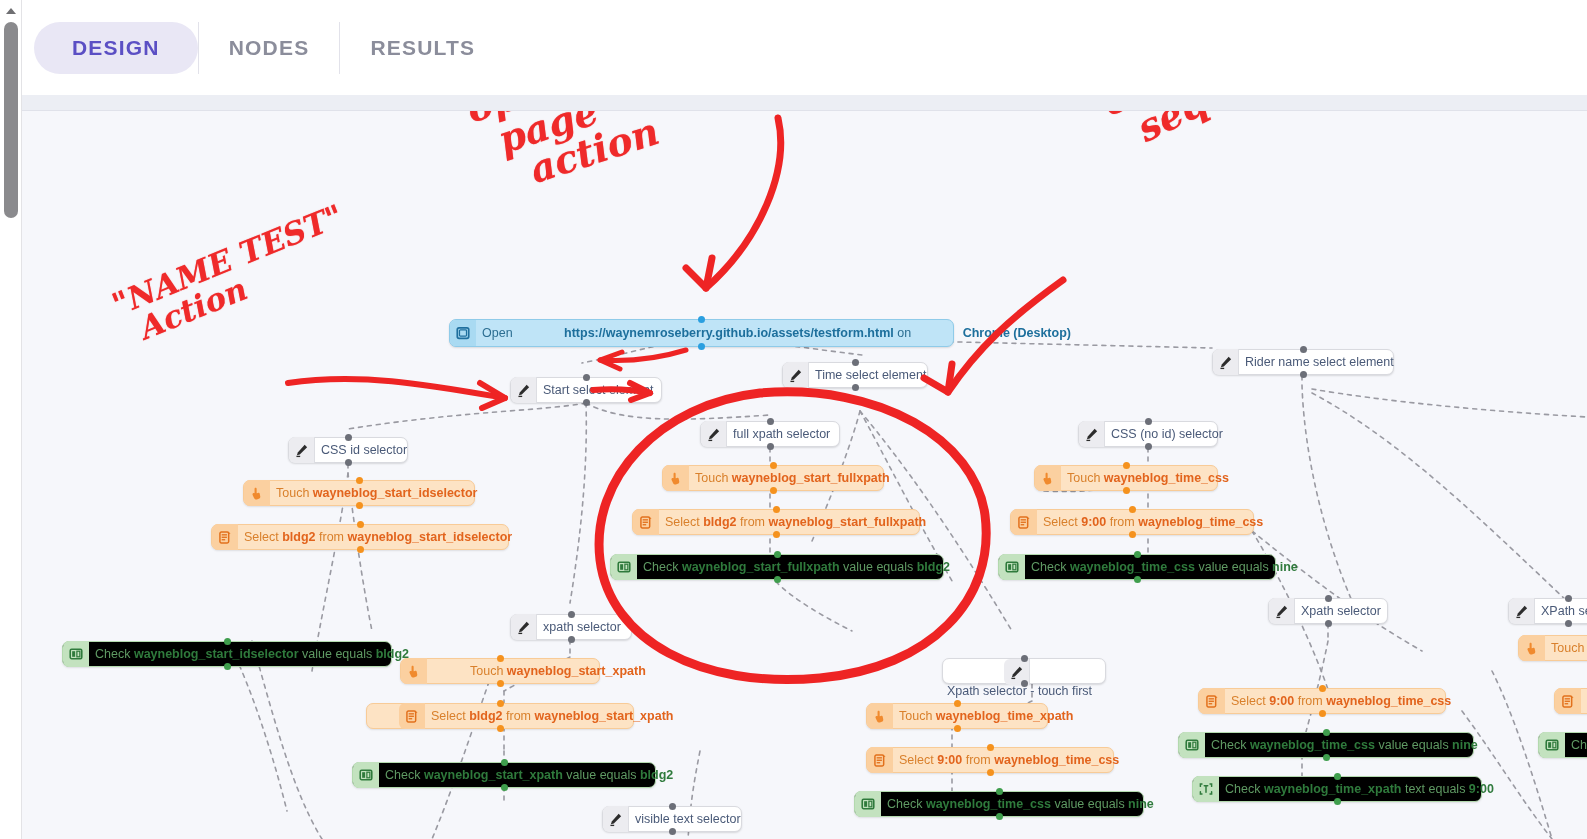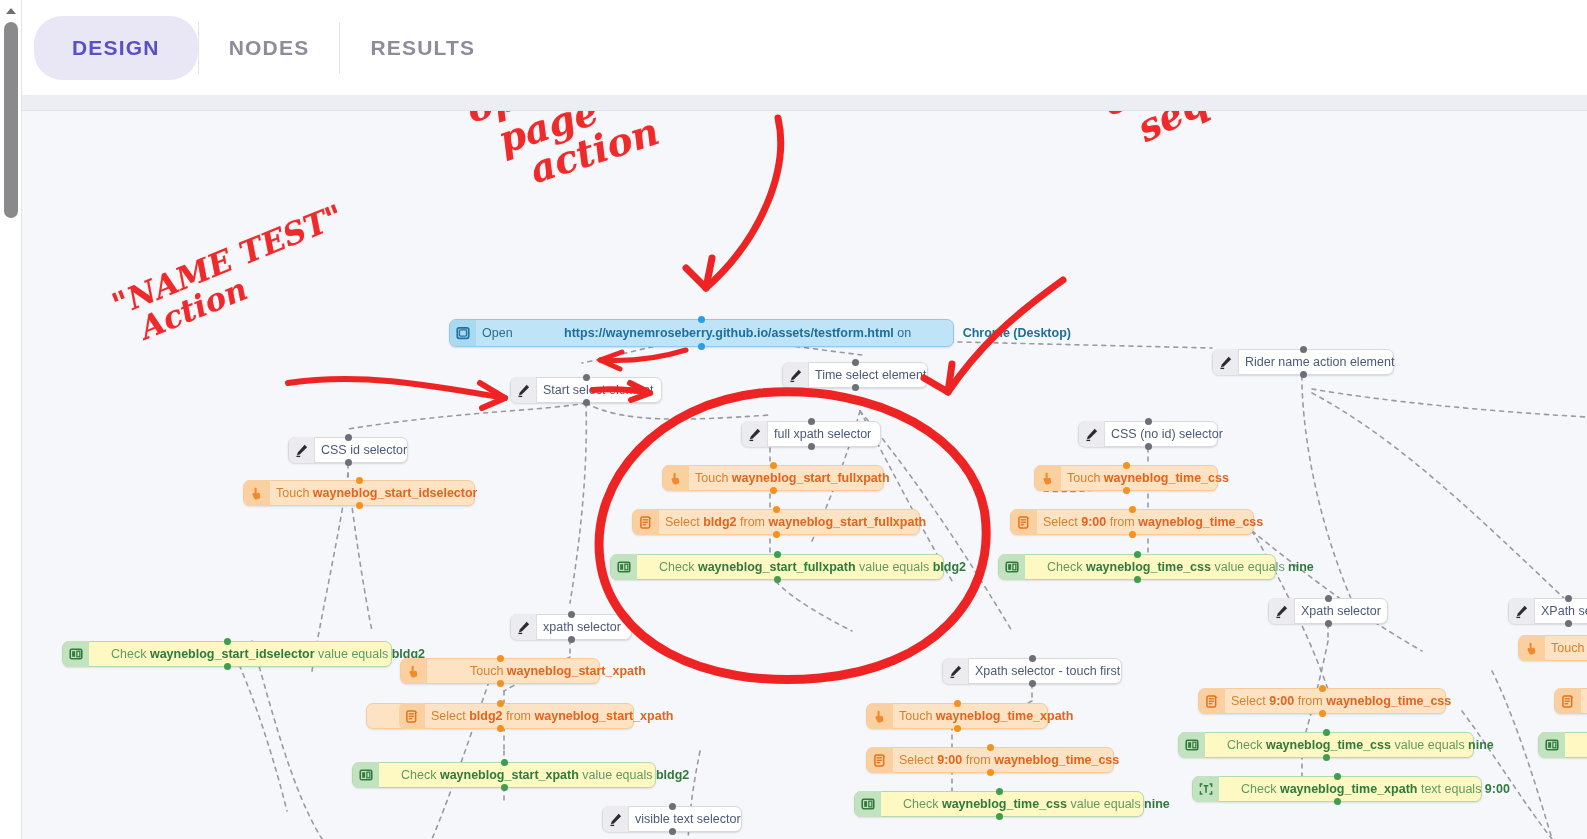--- a/index.html
+++ b/index.html
@@ -31,21 +31,21 @@
   }
 
   
   .tabbar {
     position: absolute; left: 22px; top: 0; right: 0; height: 95px;
     background: #ffffff; z-index: 50;
   }
   .tabbar-inner { display: flex; align-items: center; height: 95px; padding-left: 12px; }
   .tab {
     position: relative; display: flex; align-items: center; justify-content: center;
-    height: 64px; padding: 0 30px; font-size: 21px; letter-spacing: 1.2px;
+    height: 52px; padding: 0 30px; font-size: 21px; letter-spacing: 1.2px;
     font-weight: 600; color: #8b8d9b; cursor: pointer; white-space: nowrap;
   }
   .tab.active {
     background: #e9e7f5; color: #5b4fc4; border-radius: 28px;
     padding: 0 38px; font-weight: 700;
   }
   .tab-div { width: 1px; height: 52px; background: #e2e2ea; flex: 0 0 1px; }
 
   
   .sub-strip {
@@ -105,24 +105,23 @@
     background: #fde3c4; border: 1px solid #f8cb97;
     box-shadow: 0 1px 2px rgba(0,0,0,.10);
     color: #d9802c;
   }
   .n-act .ico { background: #fbd0a0; border-radius: 6px 0 0 6px; }
   .n-act b { color: #e2641d; font-weight: 700; }
   .n-act .port { background: #f5921e; }
 
   
   .n-chk {
-    background: #fef9c3; border: 1px solid #b3d9ae;
+    background: #000000; border: 1px solid #b3d9ae;
     box-shadow: 0 1px 2px rgba(0,0,0,.10);
     color: #5f9a63;
-    gap: 16px;
   }
   .n-chk .ico { background: #c3e2bf; border-radius: 6px 0 0 6px; }
   .n-chk b { color: #2f7a3c; font-weight: 700; }
   .n-chk .port { background: #3f9e4d; }
 
   
   .annot-layer { position: absolute; left: 0; top: 0; width: 1587px; height: 839px; z-index: 40; pointer-events: none; }
   .hand {
     position: absolute; color: #ef2a2a; font-family: "DejaVu Serif", serif;
     font-style: italic; font-weight: 600; white-space: nowrap;
@@ -242,36 +241,36 @@
         <span class="port top"></span>
         <span class="port bot"></span>
       </div>
       <div class="node n-sel" style="left: 1212px; top: 349px; width: 182px; pointer-events: auto;">
         <span class="ico">
           <svg width="15" height="15" viewBox="0 0 16 16">
             <path d="M11.4 1.8 L14 4.4 L6.2 12.2 L3.1 13.1 L4 10 Z" fill="#2c2c2c"></path>
             <path d="M2.6 13.6 L6.6 13.6 L6.6 15 L2.6 15 Z" fill="#2c2c2c"></path>
           </svg>
         </span>
-        <span class="lbl"><span>Rider name action element</span></span>
+        <span class="lbl"><span>Rider name select element</span></span>
         <span class="port top"></span>
         <span class="port bot"></span>
       </div>
       <div class="node n-sel" style="left: 288px; top: 437px; width: 120px; pointer-events: auto;">
         <span class="ico">
           <svg width="15" height="15" viewBox="0 0 16 16">
             <path d="M11.4 1.8 L14 4.4 L6.2 12.2 L3.1 13.1 L4 10 Z" fill="#2c2c2c"></path>
             <path d="M2.6 13.6 L6.6 13.6 L6.6 15 L2.6 15 Z" fill="#2c2c2c"></path>
           </svg>
         </span>
         <span class="lbl"><span>CSS id selector</span></span>
         <span class="port top"></span>
         <span class="port bot"></span>
       </div>
-      <div class="node n-sel" style="left: 700px; top: 421px; width: 140px; pointer-events: auto; margin-left: 41px;">
+      <div class="node n-sel" style="left: 700px; top: 421px; width: 140px; pointer-events: auto;">
         <span class="ico">
           <svg width="15" height="15" viewBox="0 0 16 16">
             <path d="M11.4 1.8 L14 4.4 L6.2 12.2 L3.1 13.1 L4 10 Z" fill="#2c2c2c"></path>
             <path d="M2.6 13.6 L6.6 13.6 L6.6 15 L2.6 15 Z" fill="#2c2c2c"></path>
           </svg>
         </span>
         <span class="lbl"><span>full xpath selector</span></span>
         <span class="port top"></span>
         <span class="port bot"></span>
       </div>
@@ -290,21 +289,21 @@
         <span class="ico">
           <svg width="15" height="15" viewBox="0 0 16 16">
             <path d="M11.4 1.8 L14 4.4 L6.2 12.2 L3.1 13.1 L4 10 Z" fill="#2c2c2c"></path>
             <path d="M2.6 13.6 L6.6 13.6 L6.6 15 L2.6 15 Z" fill="#2c2c2c"></path>
           </svg>
         </span>
         <span class="lbl"><span>xpath selector</span></span>
         <span class="port top"></span>
         <span class="port bot"></span>
       </div>
-      <div class="node n-sel" style="left: 942px; top: 658px; width: 180px; pointer-events: auto;">
+      <div class="node n-sel" style="left: 942px; top: 658px; width: 164px; pointer-events: auto; flex-direction: column;">
         <span class="ico">
           <svg width="15" height="15" viewBox="0 0 16 16">
             <path d="M11.4 1.8 L14 4.4 L6.2 12.2 L3.1 13.1 L4 10 Z" fill="#2c2c2c"></path>
             <path d="M2.6 13.6 L6.6 13.6 L6.6 15 L2.6 15 Z" fill="#2c2c2c"></path>
           </svg>
         </span>
         <span class="lbl"><span>Xpath selector - touch first</span></span>
         <span class="port top"></span>
         <span class="port bot"></span>
       </div>
@@ -344,231 +343,245 @@
       <div class="node n-act" style="left: 243px; top: 480px; width: 232px; pointer-events: auto;">
         <span class="ico">
           <svg width="14" height="15" viewBox="0 0 16 16">
             <path d="M6.4 1.4c.7 0 1.2.6 1.2 1.3v5.1l1.5-.5c.9-.3 1.8.2 2 1.1l.6 2.6c.3 1.3-.4 2.6-1.6 3.1l-1.6.6c-1.5.6-3.2-.1-3.9-1.6L3 9.6c-.4-.9 0-1.9.9-2.2.5-.2 1 0 1.3.4V2.7c0-.7.5-1.3 1.2-1.3z" fill="#f08a2e"></path>
           </svg>
         </span>
         <span class="lbl"><span>Touch </span><b>wayneblog_start_idselector</b></span>
         <span class="port top"></span>
         <span class="port bot"></span>
       </div>
-      <div class="node n-chk" style="left: 62px; top: 641px; width: 330px; pointer-events: auto;">
-        <span class="ico">
-          <svg width="14" height="14" viewBox="0 0 16 16">
-            <rect x="1.4" y="2.6" width="13.2" height="10.8" rx="1.6" fill="none" stroke="#2f7a3c" stroke-width="1.8"></rect>
-            <rect x="3.6" y="4.8" width="3.4" height="6.4" fill="#2f7a3c"></rect>
-            <rect x="9" y="4.8" width="3.4" height="6.4" fill="none" stroke="#2f7a3c" stroke-width="1.4"></rect>
-          </svg>
-        </span>
-        <span class="lbl"><span>Check </span><b>wayneblog_start_idselector</b><span> value equals </span><b>bldg2</b></span>
-        <span class="port top"></span>
-        <span class="port bot"></span>
-      </div>
-      <div class="node n-act" style="left: 662px; top: 465px; width: 222px; pointer-events: auto;">
-        <span class="ico">
-          <svg width="14" height="15" viewBox="0 0 16 16">
-            <path d="M6.4 1.4c.7 0 1.2.6 1.2 1.3v5.1l1.5-.5c.9-.3 1.8.2 2 1.1l.6 2.6c.3 1.3-.4 2.6-1.6 3.1l-1.6.6c-1.5.6-3.2-.1-3.9-1.6L3 9.6c-.4-.9 0-1.9.9-2.2.5-.2 1 0 1.3.4V2.7c0-.7.5-1.3 1.2-1.3z" fill="#f08a2e"></path>
-          </svg>
-        </span>
-        <span class="lbl"><span>Touch </span><b>wayneblog_start_fullxpath</b></span>
-        <span class="port top"></span>
-        <span class="port bot"></span>
-      </div>
-      <div class="node n-act" style="left: 632px; top: 509px; width: 288px; pointer-events: auto;">
+      <div class="node n-act" style="left: 211px; top: 524px; width: 298px; pointer-events: auto;">
         <span class="ico">
           <svg width="14" height="15" viewBox="0 0 16 16">
             <rect x="2.2" y="1.8" width="10" height="12.4" rx="1.6" fill="none" stroke="#e2701c" stroke-width="1.7"></rect>
             <rect x="4.2" y="4.2" width="6" height="1.5" fill="#e2701c"></rect>
             <rect x="4.2" y="7" width="6" height="1.5" fill="#e2701c"></rect>
             <rect x="4.2" y="9.8" width="4" height="1.5" fill="#e2701c"></rect>
             <path d="M12.3 1.6 L14.4 3.6 L12.3 3.6 Z" fill="#e2701c"></path>
           </svg>
         </span>
-        <span class="lbl"><span>Select </span><b>bldg2</b><span> from </span><b>wayneblog_start_fullxpath</b></span>
-        <span class="port top"></span>
-        <span class="port bot"></span>
-      </div>
-      <div class="node n-chk" style="left: 610px; top: 554px; width: 334px; pointer-events: auto;">
+        <span class="lbl"><span>Select </span><b>bldg2</b><span> from </span><b>wayneblog_start_idselector</b></span>
+        <span class="port top"></span>
+        <span class="port bot"></span>
+      </div>
+      <div class="node n-chk" style="left: 62px; top: 641px; width: 330px; pointer-events: auto;">
         <span class="ico">
           <svg width="14" height="14" viewBox="0 0 16 16">
             <rect x="1.4" y="2.6" width="13.2" height="10.8" rx="1.6" fill="none" stroke="#2f7a3c" stroke-width="1.8"></rect>
             <rect x="3.6" y="4.8" width="3.4" height="6.4" fill="#2f7a3c"></rect>
             <rect x="9" y="4.8" width="3.4" height="6.4" fill="none" stroke="#2f7a3c" stroke-width="1.4"></rect>
           </svg>
         </span>
-        <span class="lbl"><span>Check </span><b>wayneblog_start_fullxpath</b><span> value equals </span><b>bldg2</b></span>
-        <span class="port top"></span>
-        <span class="port bot"></span>
-      </div>
-      <div class="node n-act" style="left: 1034px; top: 465px; width: 184px; pointer-events: auto;">
+        <span class="lbl"><span>Check </span><b>wayneblog_start_idselector</b><span> value equals </span><b>bldg2</b></span>
+        <span class="port top"></span>
+        <span class="port bot"></span>
+      </div>
+      <div class="node n-act" style="left: 662px; top: 465px; width: 222px; pointer-events: auto;">
         <span class="ico">
           <svg width="14" height="15" viewBox="0 0 16 16">
             <path d="M6.4 1.4c.7 0 1.2.6 1.2 1.3v5.1l1.5-.5c.9-.3 1.8.2 2 1.1l.6 2.6c.3 1.3-.4 2.6-1.6 3.1l-1.6.6c-1.5.6-3.2-.1-3.9-1.6L3 9.6c-.4-.9 0-1.9.9-2.2.5-.2 1 0 1.3.4V2.7c0-.7.5-1.3 1.2-1.3z" fill="#f08a2e"></path>
           </svg>
         </span>
-        <span class="lbl"><span>Touch </span><b>wayneblog_time_css</b></span>
-        <span class="port top"></span>
-        <span class="port bot"></span>
-      </div>
-      <div class="node n-act" style="left: 1010px; top: 509px; width: 244px; pointer-events: auto;">
+        <span class="lbl"><span>Touch </span><b>wayneblog_start_fullxpath</b></span>
+        <span class="port top"></span>
+        <span class="port bot"></span>
+      </div>
+      <div class="node n-act" style="left: 632px; top: 509px; width: 288px; pointer-events: auto;">
         <span class="ico">
           <svg width="14" height="15" viewBox="0 0 16 16">
             <rect x="2.2" y="1.8" width="10" height="12.4" rx="1.6" fill="none" stroke="#e2701c" stroke-width="1.7"></rect>
             <rect x="4.2" y="4.2" width="6" height="1.5" fill="#e2701c"></rect>
             <rect x="4.2" y="7" width="6" height="1.5" fill="#e2701c"></rect>
             <rect x="4.2" y="9.8" width="4" height="1.5" fill="#e2701c"></rect>
             <path d="M12.3 1.6 L14.4 3.6 L12.3 3.6 Z" fill="#e2701c"></path>
           </svg>
         </span>
-        <span class="lbl"><span>Select </span><b>9:00</b><span> from </span><b>wayneblog_time_css</b></span>
-        <span class="port top"></span>
-        <span class="port bot"></span>
-      </div>
-      <div class="node n-chk" style="left: 998px; top: 554px; width: 278px; pointer-events: auto;">
+        <span class="lbl"><span>Select </span><b>bldg2</b><span> from </span><b>wayneblog_start_fullxpath</b></span>
+        <span class="port top"></span>
+        <span class="port bot"></span>
+      </div>
+      <div class="node n-chk" style="left: 610px; top: 554px; width: 334px; pointer-events: auto;">
         <span class="ico">
           <svg width="14" height="14" viewBox="0 0 16 16">
             <rect x="1.4" y="2.6" width="13.2" height="10.8" rx="1.6" fill="none" stroke="#2f7a3c" stroke-width="1.8"></rect>
             <rect x="3.6" y="4.8" width="3.4" height="6.4" fill="#2f7a3c"></rect>
             <rect x="9" y="4.8" width="3.4" height="6.4" fill="none" stroke="#2f7a3c" stroke-width="1.4"></rect>
           </svg>
         </span>
-        <span class="lbl"><span>Check </span><b>wayneblog_time_css</b><span> value equals </span><b>nine</b></span>
-        <span class="port top"></span>
-        <span class="port bot"></span>
-      </div>
-      <div class="node n-act" style="left: 400px; top: 658px; width: 200px; pointer-events: auto; gap: 37px;">
+        <span class="lbl"><span>Check </span><b>wayneblog_start_fullxpath</b><span> value equals </span><b>bldg2</b></span>
+        <span class="port top"></span>
+        <span class="port bot"></span>
+      </div>
+      <div class="node n-act" style="left: 1034px; top: 465px; width: 184px; pointer-events: auto;">
         <span class="ico">
           <svg width="14" height="15" viewBox="0 0 16 16">
             <path d="M6.4 1.4c.7 0 1.2.6 1.2 1.3v5.1l1.5-.5c.9-.3 1.8.2 2 1.1l.6 2.6c.3 1.3-.4 2.6-1.6 3.1l-1.6.6c-1.5.6-3.2-.1-3.9-1.6L3 9.6c-.4-.9 0-1.9.9-2.2.5-.2 1 0 1.3.4V2.7c0-.7.5-1.3 1.2-1.3z" fill="#f08a2e"></path>
           </svg>
         </span>
-        <span class="lbl"><span>Touch </span><b>wayneblog_start_xpath</b></span>
-        <span class="port top"></span>
-        <span class="port bot"></span>
-      </div>
-      <div class="node n-act" style="left: 366px; top: 703px; width: 268px; pointer-events: auto; padding-left: 32px;">
+        <span class="lbl"><span>Touch </span><b>wayneblog_time_css</b></span>
+        <span class="port top"></span>
+        <span class="port bot"></span>
+      </div>
+      <div class="node n-act" style="left: 1010px; top: 509px; width: 244px; pointer-events: auto;">
         <span class="ico">
           <svg width="14" height="15" viewBox="0 0 16 16">
             <rect x="2.2" y="1.8" width="10" height="12.4" rx="1.6" fill="none" stroke="#e2701c" stroke-width="1.7"></rect>
             <rect x="4.2" y="4.2" width="6" height="1.5" fill="#e2701c"></rect>
             <rect x="4.2" y="7" width="6" height="1.5" fill="#e2701c"></rect>
             <rect x="4.2" y="9.8" width="4" height="1.5" fill="#e2701c"></rect>
             <path d="M12.3 1.6 L14.4 3.6 L12.3 3.6 Z" fill="#e2701c"></path>
           </svg>
         </span>
-        <span class="lbl"><span>Select </span><b>bldg2</b><span> from </span><b>wayneblog_start_xpath</b></span>
-        <span class="port top"></span>
-        <span class="port bot"></span>
-      </div>
-      <div class="node n-chk" style="left: 352px; top: 762px; width: 304px; pointer-events: auto;">
+        <span class="lbl"><span>Select </span><b>9:00</b><span> from </span><b>wayneblog_time_css</b></span>
+        <span class="port top"></span>
+        <span class="port bot"></span>
+      </div>
+      <div class="node n-chk" style="left: 998px; top: 554px; width: 278px; pointer-events: auto;">
         <span class="ico">
           <svg width="14" height="14" viewBox="0 0 16 16">
             <rect x="1.4" y="2.6" width="13.2" height="10.8" rx="1.6" fill="none" stroke="#2f7a3c" stroke-width="1.8"></rect>
             <rect x="3.6" y="4.8" width="3.4" height="6.4" fill="#2f7a3c"></rect>
             <rect x="9" y="4.8" width="3.4" height="6.4" fill="none" stroke="#2f7a3c" stroke-width="1.4"></rect>
           </svg>
         </span>
-        <span class="lbl"><span>Check </span><b>wayneblog_start_xpath</b><span> value equals </span><b>bldg2</b></span>
-        <span class="port top"></span>
-        <span class="port bot"></span>
-      </div>
-      <div class="node n-act" style="left: 866px; top: 703px; width: 182px; pointer-events: auto;">
+        <span class="lbl"><span>Check </span><b>wayneblog_time_css</b><span> value equals </span><b>nine</b></span>
+        <span class="port top"></span>
+        <span class="port bot"></span>
+      </div>
+      <div class="node n-act" style="left: 400px; top: 658px; width: 200px; pointer-events: auto; gap: 37px;">
         <span class="ico">
           <svg width="14" height="15" viewBox="0 0 16 16">
             <path d="M6.4 1.4c.7 0 1.2.6 1.2 1.3v5.1l1.5-.5c.9-.3 1.8.2 2 1.1l.6 2.6c.3 1.3-.4 2.6-1.6 3.1l-1.6.6c-1.5.6-3.2-.1-3.9-1.6L3 9.6c-.4-.9 0-1.9.9-2.2.5-.2 1 0 1.3.4V2.7c0-.7.5-1.3 1.2-1.3z" fill="#f08a2e"></path>
           </svg>
         </span>
-        <span class="lbl"><span>Touch </span><b>wayneblog_time_xpath</b></span>
-        <span class="port top"></span>
-        <span class="port bot"></span>
-      </div>
-      <div class="node n-act" style="left: 866px; top: 747px; width: 248px; pointer-events: auto;">
+        <span class="lbl"><span>Touch </span><b>wayneblog_start_xpath</b></span>
+        <span class="port top"></span>
+        <span class="port bot"></span>
+      </div>
+      <div class="node n-act" style="left: 366px; top: 703px; width: 268px; pointer-events: auto; padding-left: 32px;">
         <span class="ico">
           <svg width="14" height="15" viewBox="0 0 16 16">
             <rect x="2.2" y="1.8" width="10" height="12.4" rx="1.6" fill="none" stroke="#e2701c" stroke-width="1.7"></rect>
             <rect x="4.2" y="4.2" width="6" height="1.5" fill="#e2701c"></rect>
             <rect x="4.2" y="7" width="6" height="1.5" fill="#e2701c"></rect>
             <rect x="4.2" y="9.8" width="4" height="1.5" fill="#e2701c"></rect>
             <path d="M12.3 1.6 L14.4 3.6 L12.3 3.6 Z" fill="#e2701c"></path>
           </svg>
         </span>
-        <span class="lbl"><span>Select </span><b>9:00</b><span> from </span><b>wayneblog_time_css</b></span>
-        <span class="port top"></span>
-        <span class="port bot"></span>
-      </div>
-      <div class="node n-chk" style="left: 854px; top: 791px; width: 290px; pointer-events: auto;">
+        <span class="lbl"><span>Select </span><b>bldg2</b><span> from </span><b>wayneblog_start_xpath</b></span>
+        <span class="port top"></span>
+        <span class="port bot"></span>
+      </div>
+      <div class="node n-chk" style="left: 352px; top: 762px; width: 304px; pointer-events: auto;">
         <span class="ico">
           <svg width="14" height="14" viewBox="0 0 16 16">
             <rect x="1.4" y="2.6" width="13.2" height="10.8" rx="1.6" fill="none" stroke="#2f7a3c" stroke-width="1.8"></rect>
             <rect x="3.6" y="4.8" width="3.4" height="6.4" fill="#2f7a3c"></rect>
             <rect x="9" y="4.8" width="3.4" height="6.4" fill="none" stroke="#2f7a3c" stroke-width="1.4"></rect>
           </svg>
         </span>
-        <span class="lbl"><span>Check </span><b>wayneblog_time_css</b><span> value equals </span><b>nine</b></span>
-        <span class="port top"></span>
-        <span class="port bot"></span>
-      </div>
-      <div class="node n-act" style="left: 1198px; top: 688px; width: 248px; pointer-events: auto;">
+        <span class="lbl"><span>Check </span><b>wayneblog_start_xpath</b><span> value equals </span><b>bldg2</b></span>
+        <span class="port top"></span>
+        <span class="port bot"></span>
+      </div>
+      <div class="node n-act" style="left: 866px; top: 703px; width: 182px; pointer-events: auto;">
+        <span class="ico">
+          <svg width="14" height="15" viewBox="0 0 16 16">
+            <path d="M6.4 1.4c.7 0 1.2.6 1.2 1.3v5.1l1.5-.5c.9-.3 1.8.2 2 1.1l.6 2.6c.3 1.3-.4 2.6-1.6 3.1l-1.6.6c-1.5.6-3.2-.1-3.9-1.6L3 9.6c-.4-.9 0-1.9.9-2.2.5-.2 1 0 1.3.4V2.7c0-.7.5-1.3 1.2-1.3z" fill="#f08a2e"></path>
+          </svg>
+        </span>
+        <span class="lbl"><span>Touch </span><b>wayneblog_time_xpath</b></span>
+        <span class="port top"></span>
+        <span class="port bot"></span>
+      </div>
+      <div class="node n-act" style="left: 866px; top: 747px; width: 248px; pointer-events: auto;">
         <span class="ico">
           <svg width="14" height="15" viewBox="0 0 16 16">
             <rect x="2.2" y="1.8" width="10" height="12.4" rx="1.6" fill="none" stroke="#e2701c" stroke-width="1.7"></rect>
             <rect x="4.2" y="4.2" width="6" height="1.5" fill="#e2701c"></rect>
             <rect x="4.2" y="7" width="6" height="1.5" fill="#e2701c"></rect>
             <rect x="4.2" y="9.8" width="4" height="1.5" fill="#e2701c"></rect>
             <path d="M12.3 1.6 L14.4 3.6 L12.3 3.6 Z" fill="#e2701c"></path>
           </svg>
         </span>
         <span class="lbl"><span>Select </span><b>9:00</b><span> from </span><b>wayneblog_time_css</b></span>
         <span class="port top"></span>
         <span class="port bot"></span>
       </div>
-      <div class="node n-chk" style="left: 1178px; top: 732px; width: 296px; pointer-events: auto;">
+      <div class="node n-chk" style="left: 854px; top: 791px; width: 290px; pointer-events: auto;">
         <span class="ico">
           <svg width="14" height="14" viewBox="0 0 16 16">
             <rect x="1.4" y="2.6" width="13.2" height="10.8" rx="1.6" fill="none" stroke="#2f7a3c" stroke-width="1.8"></rect>
             <rect x="3.6" y="4.8" width="3.4" height="6.4" fill="#2f7a3c"></rect>
             <rect x="9" y="4.8" width="3.4" height="6.4" fill="none" stroke="#2f7a3c" stroke-width="1.4"></rect>
           </svg>
         </span>
         <span class="lbl"><span>Check </span><b>wayneblog_time_css</b><span> value equals </span><b>nine</b></span>
         <span class="port top"></span>
         <span class="port bot"></span>
       </div>
-      <div class="node n-chk" style="left: 1192px; top: 776px; width: 290px; pointer-events: auto;">
-        <span class="ico">
-          <svg width="14" height="14" viewBox="0 0 16 16">
-            <path d="M3.4 2.4 H1.6 V5 M12.6 2.4 H14.4 V5 M3.4 13.6 H1.6 V11 M12.6 13.6 H14.4 V11" fill="none" stroke="#2f7a3c" stroke-width="1.7" stroke-linecap="round"></path>
-            <path d="M8 4.4 V11.6 M6 4.4 H10" fill="none" stroke="#2f7a3c" stroke-width="1.7" stroke-linecap="round"></path>
-          </svg>
-        </span>
-        <span class="lbl"><span>Check </span><b>wayneblog_time_xpath</b><span> text equals </span><b>9:00</b></span>
-        <span class="port top"></span>
-        <span class="port bot"></span>
-      </div>
-      <div class="node n-act" style="left: 1518px; top: 635px; width: 160px; pointer-events: auto;">
-        <span class="ico">
-          <svg width="14" height="15" viewBox="0 0 16 16">
-            <path d="M6.4 1.4c.7 0 1.2.6 1.2 1.3v5.1l1.5-.5c.9-.3 1.8.2 2 1.1l.6 2.6c.3 1.3-.4 2.6-1.6 3.1l-1.6.6c-1.5.6-3.2-.1-3.9-1.6L3 9.6c-.4-.9 0-1.9.9-2.2.5-.2 1 0 1.3.4V2.7c0-.7.5-1.3 1.2-1.3z" fill="#f08a2e"></path>
-          </svg>
-        </span>
-        <span class="lbl"><span>Touch </span></span>
-      </div>
-      <div class="node n-act" style="left: 1554px; top: 688px; width: 160px; pointer-events: auto;">
+      <div class="node n-act" style="left: 1198px; top: 688px; width: 248px; pointer-events: auto;">
         <span class="ico">
           <svg width="14" height="15" viewBox="0 0 16 16">
             <rect x="2.2" y="1.8" width="10" height="12.4" rx="1.6" fill="none" stroke="#e2701c" stroke-width="1.7"></rect>
             <rect x="4.2" y="4.2" width="6" height="1.5" fill="#e2701c"></rect>
             <rect x="4.2" y="7" width="6" height="1.5" fill="#e2701c"></rect>
             <rect x="4.2" y="9.8" width="4" height="1.5" fill="#e2701c"></rect>
             <path d="M12.3 1.6 L14.4 3.6 L12.3 3.6 Z" fill="#e2701c"></path>
           </svg>
         </span>
+        <span class="lbl"><span>Select </span><b>9:00</b><span> from </span><b>wayneblog_time_css</b></span>
+        <span class="port top"></span>
+        <span class="port bot"></span>
+      </div>
+      <div class="node n-chk" style="left: 1178px; top: 732px; width: 296px; pointer-events: auto;">
+        <span class="ico">
+          <svg width="14" height="14" viewBox="0 0 16 16">
+            <rect x="1.4" y="2.6" width="13.2" height="10.8" rx="1.6" fill="none" stroke="#2f7a3c" stroke-width="1.8"></rect>
+            <rect x="3.6" y="4.8" width="3.4" height="6.4" fill="#2f7a3c"></rect>
+            <rect x="9" y="4.8" width="3.4" height="6.4" fill="none" stroke="#2f7a3c" stroke-width="1.4"></rect>
+          </svg>
+        </span>
+        <span class="lbl"><span>Check </span><b>wayneblog_time_css</b><span> value equals </span><b>nine</b></span>
+        <span class="port top"></span>
+        <span class="port bot"></span>
+      </div>
+      <div class="node n-chk" style="left: 1192px; top: 776px; width: 290px; pointer-events: auto;">
+        <span class="ico">
+          <svg width="14" height="14" viewBox="0 0 16 16">
+            <path d="M3.4 2.4 H1.6 V5 M12.6 2.4 H14.4 V5 M3.4 13.6 H1.6 V11 M12.6 13.6 H14.4 V11" fill="none" stroke="#2f7a3c" stroke-width="1.7" stroke-linecap="round"></path>
+            <path d="M8 4.4 V11.6 M6 4.4 H10" fill="none" stroke="#2f7a3c" stroke-width="1.7" stroke-linecap="round"></path>
+          </svg>
+        </span>
+        <span class="lbl"><span>Check </span><b>wayneblog_time_xpath</b><span> text equals </span><b>9:00</b></span>
+        <span class="port top"></span>
+        <span class="port bot"></span>
+      </div>
+      <div class="node n-act" style="left: 1518px; top: 635px; width: 160px; pointer-events: auto;">
+        <span class="ico">
+          <svg width="14" height="15" viewBox="0 0 16 16">
+            <path d="M6.4 1.4c.7 0 1.2.6 1.2 1.3v5.1l1.5-.5c.9-.3 1.8.2 2 1.1l.6 2.6c.3 1.3-.4 2.6-1.6 3.1l-1.6.6c-1.5.6-3.2-.1-3.9-1.6L3 9.6c-.4-.9 0-1.9.9-2.2.5-.2 1 0 1.3.4V2.7c0-.7.5-1.3 1.2-1.3z" fill="#f08a2e"></path>
+          </svg>
+        </span>
+        <span class="lbl"><span>Touch </span></span>
+      </div>
+      <div class="node n-act" style="left: 1554px; top: 688px; width: 160px; pointer-events: auto;">
+        <span class="ico">
+          <svg width="14" height="15" viewBox="0 0 16 16">
+            <rect x="2.2" y="1.8" width="10" height="12.4" rx="1.6" fill="none" stroke="#e2701c" stroke-width="1.7"></rect>
+            <rect x="4.2" y="4.2" width="6" height="1.5" fill="#e2701c"></rect>
+            <rect x="4.2" y="7" width="6" height="1.5" fill="#e2701c"></rect>
+            <rect x="4.2" y="9.8" width="4" height="1.5" fill="#e2701c"></rect>
+            <path d="M12.3 1.6 L14.4 3.6 L12.3 3.6 Z" fill="#e2701c"></path>
+          </svg>
+        </span>
         <span class="lbl"></span>
       </div>
       <div class="node n-chk" style="left: 1538px; top: 732px; width: 160px; pointer-events: auto;">
         <span class="ico">
           <svg width="14" height="14" viewBox="0 0 16 16">
             <rect x="1.4" y="2.6" width="13.2" height="10.8" rx="1.6" fill="none" stroke="#2f7a3c" stroke-width="1.8"></rect>
             <rect x="3.6" y="4.8" width="3.4" height="6.4" fill="#2f7a3c"></rect>
             <rect x="9" y="4.8" width="3.4" height="6.4" fill="none" stroke="#2f7a3c" stroke-width="1.4"></rect>
           </svg>
         </span>

